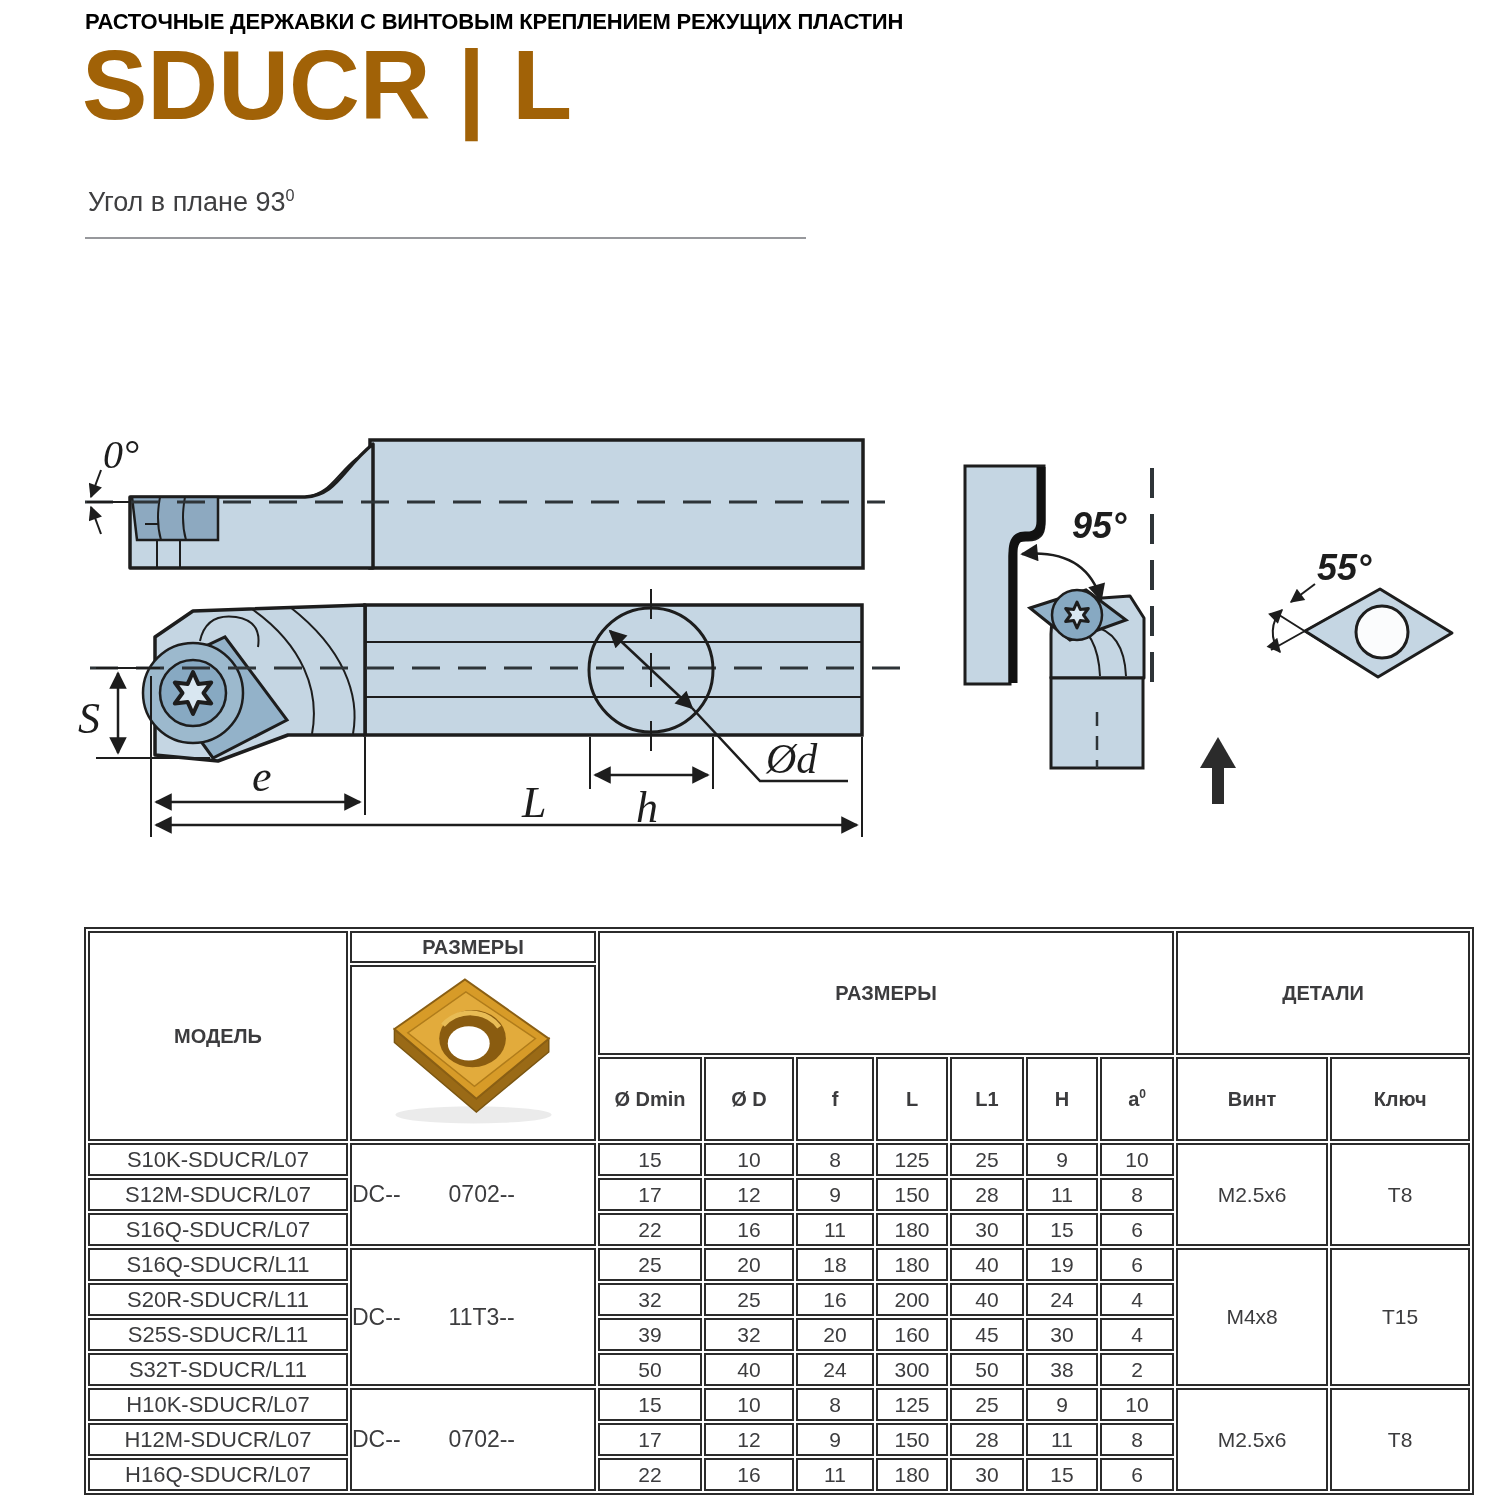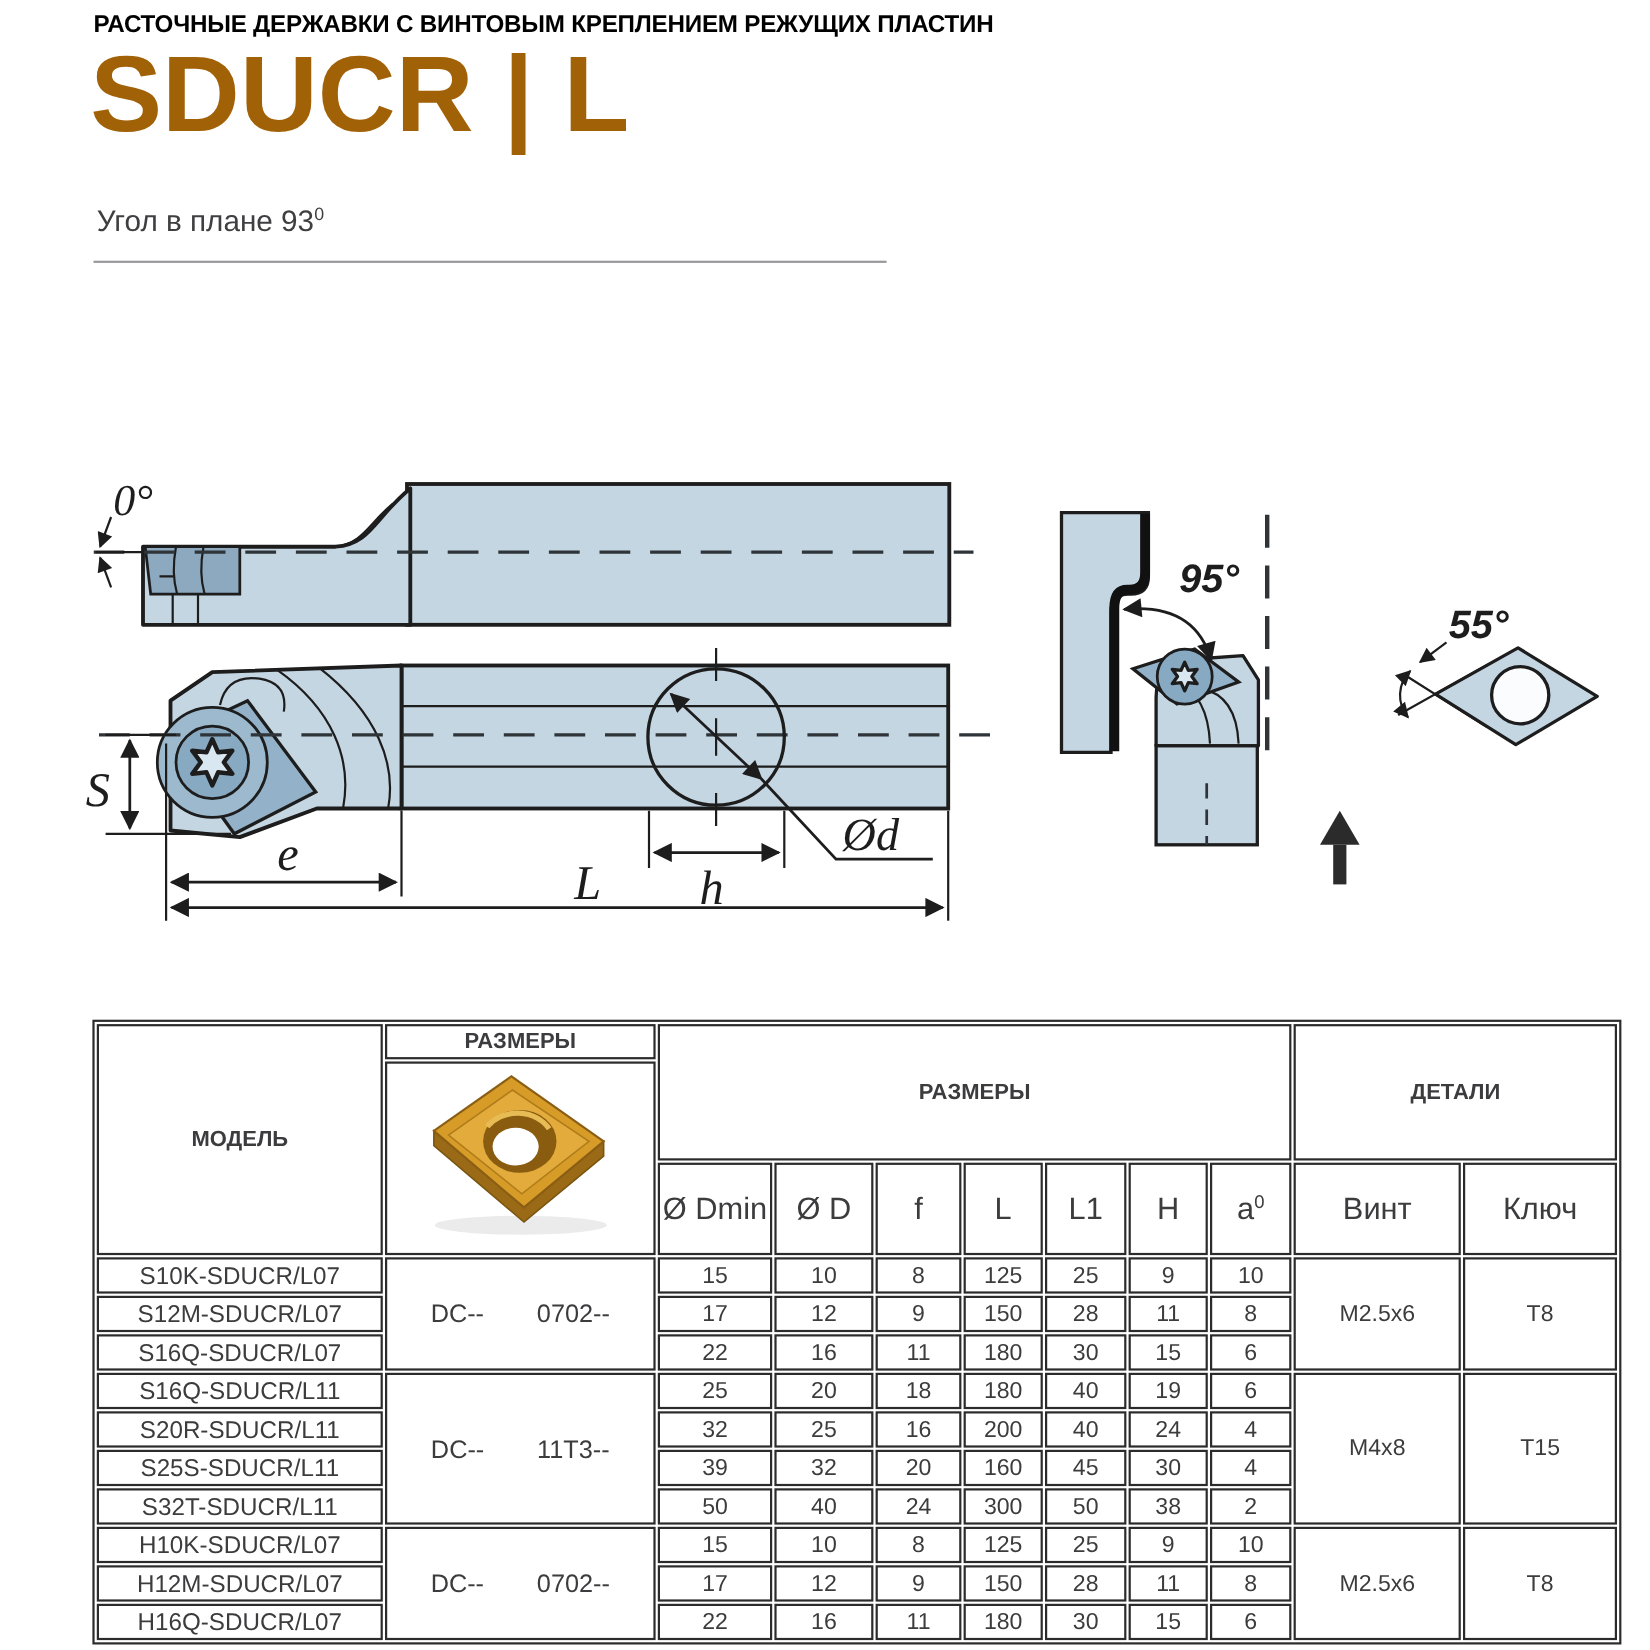--- a/index.html
+++ b/index.html
@@ -21,23 +21,23 @@
 
   .tblwrap{position:absolute;left:84px;top:927px;width:1366px;}
   table.spec{border-collapse:separate;border-spacing:2px;width:1366px;table-layout:fixed;
              border:2px solid #2b2b2b;background:#fff;}
   table.spec td,table.spec th{border:2px solid #2b2b2b;text-align:center;vertical-align:middle;
              padding:0;color:#3c3c3e;overflow:hidden;}
   table.spec th{font-size:20px;font-weight:bold;}
   table.spec td.model{font-size:22px;font-weight:normal;}
   table.spec td.num{font-size:21px;}
   table.spec td.plate-code{font-size:23px;}
-  table.spec td.plate-code .codes{display:flex;justify-content:center;gap:48px;}
+  table.spec td.plate-code .codes{display:flex;justify-content:flex-start;gap:48px;}
   table.spec td.detail{font-size:21px;}
-  table.spec th.subh{font-size:28px;font-weight:normal;margin-left:31px;}
+  table.spec th.subh{font-size:20px;font-weight:bold;margin-left:31px;}
   table.spec th.subh sup{font-size:60%;}
   tr.hr1{height:32px;} tr.hr2{height:90px;} tr.hr3{height:84px;}
   tr.body-row{height:33px;}
 </style>
 </head>
 <body>
 
 <div class="page">
 
   <div class="kicker">РАСТОЧНЫЕ ДЕРЖАВКИ С ВИНТОВЫМ КРЕПЛЕНИЕМ РЕЖУЩИХ ПЛАСТИН</div>

